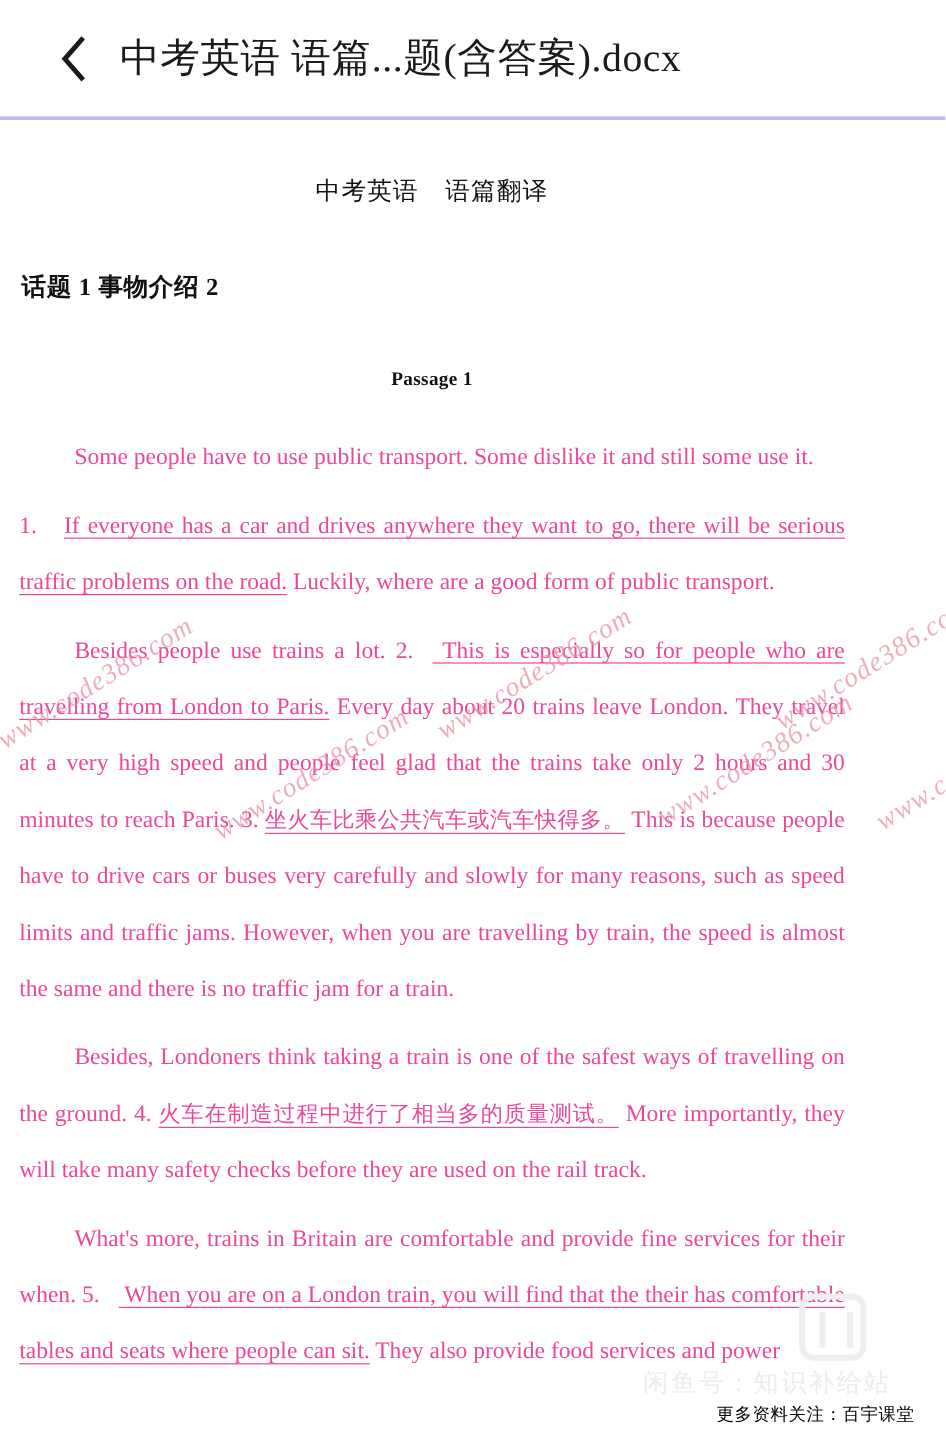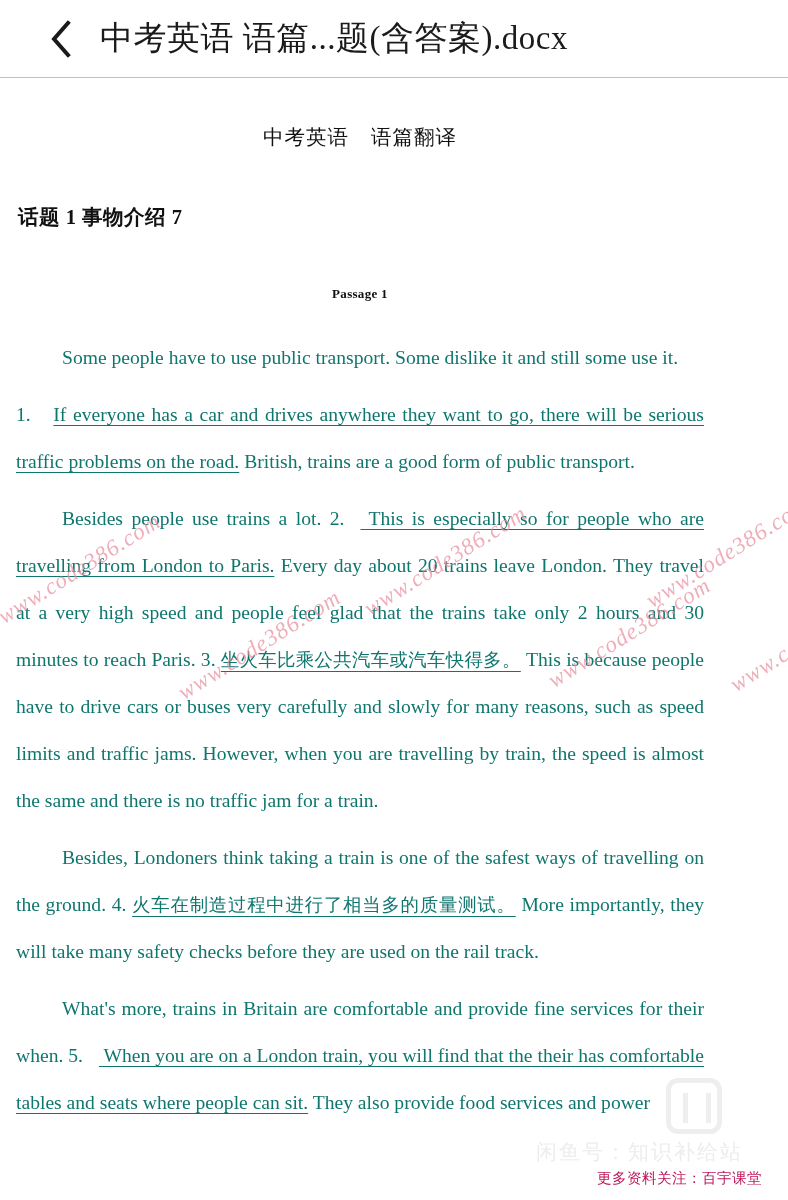--- a/index.html
+++ b/index.html
@@ -11,23 +11,23 @@
     height: 1200px;
     background: #ffffff;
     font-family: "Liberation Serif", serif;
     overflow: hidden;
     position: relative;
   }
 
   
   .app-header {
     position: relative;
-    height: 78px;
+    height: 100px;
     background: #ffffff;
-    border-bottom: 1px solid #c4b5fd;
+    border-bottom: 3px solid #c4b5fd;
     display: flex;
     align-items: center;
     box-sizing: border-box;
     padding-left: 44px;
   }
   .back-icon {
     width: 34px;
     height: 46px;
     flex: 0 0 auto;
     display: flex;
@@ -69,30 +69,30 @@
     font-size: 20.5px;
     font-weight: bold;
     color: #111111;
     margin-top: 52px;
     margin-left: 2px;
     letter-spacing: 0.5px;
   }
 
   .passage-heading {
     text-align: center;
-    font-size: 13px;
+    font-size: 16px;
     font-weight: bold;
     color: #111111;
     margin-top: 55px;
     letter-spacing: 0.3px;
   }
 
   .para {
     font-size: 19.6px;
-    color: #0f766e;
+    color: #ec4899;
     line-height: 47px;
     text-align: justify;
     text-justify: inter-word;
     margin: 0;
     position: relative;
     z-index: 2;
   }
   .para.first-body { margin-top: 32px; }
   .para.indent { text-indent: 46px; }
   .para.block { margin-top: 10px; }
@@ -162,21 +162,21 @@
     white-space: nowrap;
     z-index: 4;
   }
 
   .footer-note {
     position: absolute;
     right: 26px;
     bottom: 12px;
     font-family: "DejaVu Sans", "Liberation Sans", sans-serif;
     font-size: 14.5px;
-    color: #be185d;
+    color: #000000;
     letter-spacing: 0.5px;
     white-space: nowrap;
     z-index: 6;
   }
 </style>
 </head>
 <body>
 
 <div class="app-header">
   <div class="back-icon">
@@ -186,31 +186,31 @@
   </div>
   <div class="doc-title">中考英语 语篇...题(含答案).docx</div>
 </div>
 
 <div class="doc-page">
 
   <div class="doc-heading">
     <span>中考英语</span><span class="gap"></span><span>语篇翻译</span>
   </div>
 
-  <div class="topic-heading">话题 1 事物介绍 7</div>
+  <div class="topic-heading">话题 1 事物介绍 2</div>
 
   <div class="passage-heading">Passage 1</div>
 
   <p class="para indent first-body">
     <span>Some people have to use public transport. Some dislike it and still some use it.</span>
   </p>
 
   <p class="para block">
     <span>1.</span>
-    <span class="u">If everyone has a car and drives anywhere they want to go, there will be serious traffic problems on the road.</span><span> British, trains are a good form of public transport.</span>
+    <span class="u">If everyone has a car and drives anywhere they want to go, there will be serious traffic problems on the road.</span><span> Luckily, where are a good form of public transport.</span>
   </p>
 
   <p class="para indent block">
     <span>Besides people use trains a lot. </span><span>2.</span><span class="u"> This is especially so for people who are travelling from London to Paris.</span><span> Every day about 20 trains leave London. They travel at a very high speed and people feel glad that the trains take only 2 hours and 30 minutes to reach Paris. </span><span>3.</span>
     <span class="cn-u">坐火车比乘公共汽车或汽车快得多。</span><span>  This is because people have to drive cars or buses very carefully and slowly for many reasons, such as speed limits and traffic jams. However, when you are travelling by train, the speed is almost the same and there is no traffic jam for a train.</span>
   </p>
 
   <p class="para indent block">
     <span>Besides, Londoners think taking a train is one of the safest ways of travelling on the ground. </span><span>4.</span>
     <span class="cn-u">火车在制造过程中进行了相当多的质量测试。</span><span>  More importantly, they will take many safety checks before they are used on the rail track.</span>

